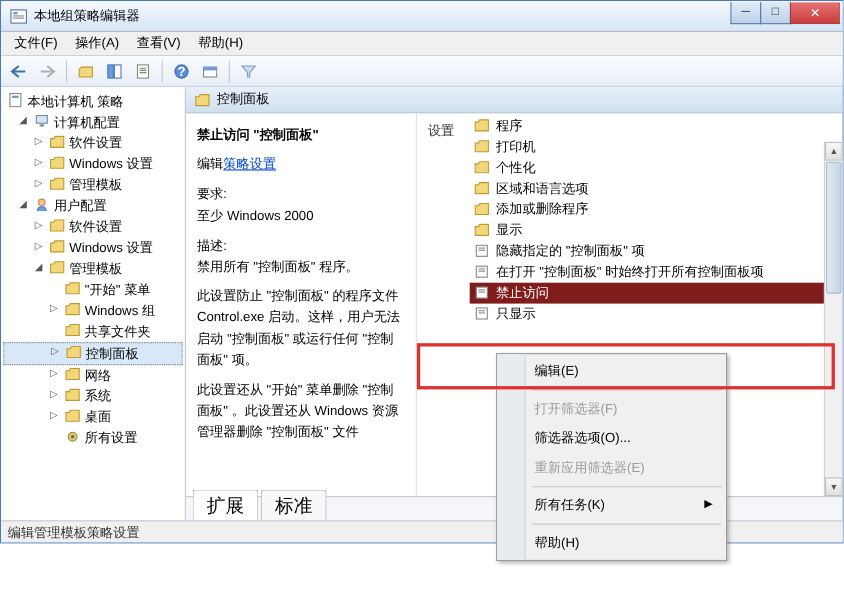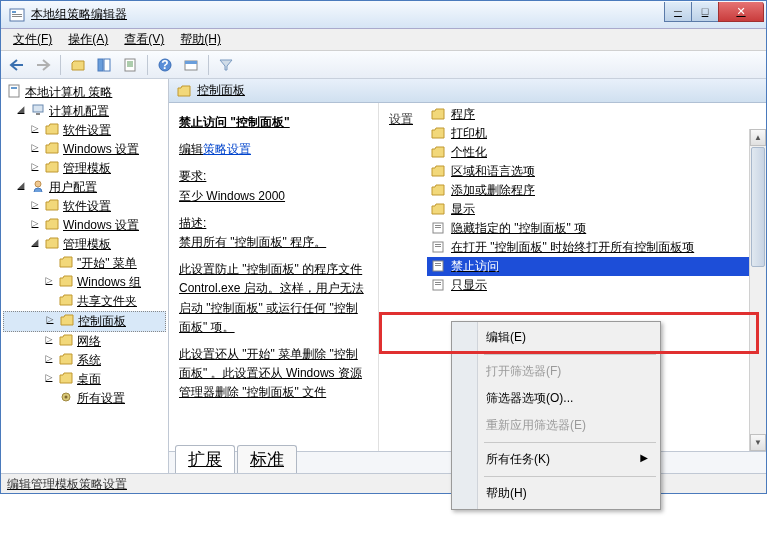--- a/index.html
+++ b/index.html
@@ -1,18 +1,18 @@
 <!DOCTYPE html>
 <html><head>
 <meta charset="utf-8">
 <style>
 * { box-sizing: border-box; margin: 0; padding: 0; font-family: "Microsoft YaHei", "Segoe UI", sans-serif; font-size: 12px; }
 body { background: #fff; width: 767px; height: 535px; overflow: hidden; position: relative; }
 
-.window { width: 767px; height: 494px; border: 1px solid #4a7abc; display: flex; flex-direction: column; background: #fff; text-decoration: underline; }
+.window { width: 767px; height: 494px; border: 1px solid #4a7abc; display: flex; flex-direction: column; background: #fff; }
 
 
 .titlebar { height: 28px; background: linear-gradient(#f5f9fe, #d6e5f5); display: flex; align-items: center; padding-left: 8px; border-bottom: 1px solid #aac; }
 .titlebar-icon { width: 16px; height: 16px; margin-right: 6px; }
 .titlebar-text { flex: 1; color: #000; }
 .win-btns { display: flex; height: 20px; margin-right: 2px; margin-top: -6px; }
 .win-btn { width: 28px; height: 20px; border: 1px solid #5a7aa8; border-top: none; background: linear-gradient(#e0ecf8,#bcd1e8); display: flex; align-items: center; justify-content: center; font-size: 11px; margin-left: -1px; cursor: pointer; }
 .win-btn.close { width: 46px; background: linear-gradient(#e57373,#c93c3c); color: #fff; border-color: #a03030; border-top-right-radius: 3px; }
 .win-btn.min, .win-btn.max { color: #333; }
 
@@ -42,21 +42,21 @@
 .content-area { flex: 1; display: flex; overflow: hidden; }
 .description-pane { width: 210px; padding: 10px 10px; overflow: auto; border-right: 1px solid #e0e0e0; line-height: 1.6; }
 .description-pane .title { font-weight: bold; margin-bottom: 8px; }
 .description-pane a { color: #0044cc; text-decoration: underline; }
 .description-pane p { margin-bottom: 8px; }
 
 .settings-pane { flex: 1; display: flex; overflow: hidden; position: relative; }
 .settings-header { padding: 8px 10px 4px; color: #333; }
 .settings-list { flex: 1; overflow: auto; padding: 2px 4px; }
 .setting-row { display: flex; align-items: center; padding: 1px 4px; white-space: nowrap; cursor: pointer; }
-.setting-row.selected { background: #1d4ed8; color: #fff; }
+.setting-row.selected { background: #7f1d1d; color: #fff; }
 .setting-icon { width: 16px; height: 14px; margin-right: 4px; flex-shrink: 0; }
 
 .tabs { height: 22px; border-top: 1px solid #c0c8d4; background: #f4f6f9; display: flex; align-items: flex-end; padding-left: 6px; }
 .tab { padding: 2px 12px; border: 1px solid #b0b8c4; border-bottom: none; background: #f8f8f8; margin-right: 2px; cursor: pointer; border-radius: 3px 3px 0 0; font-size: 17px; }
 .tab.active { background: #fff; }
 
 
 .statusbar { height: 20px; background: #f0f0f0; border-top: 1px solid #c0c8d4; padding: 2px 6px; font-size: 11px; color: #333; }
 
 

